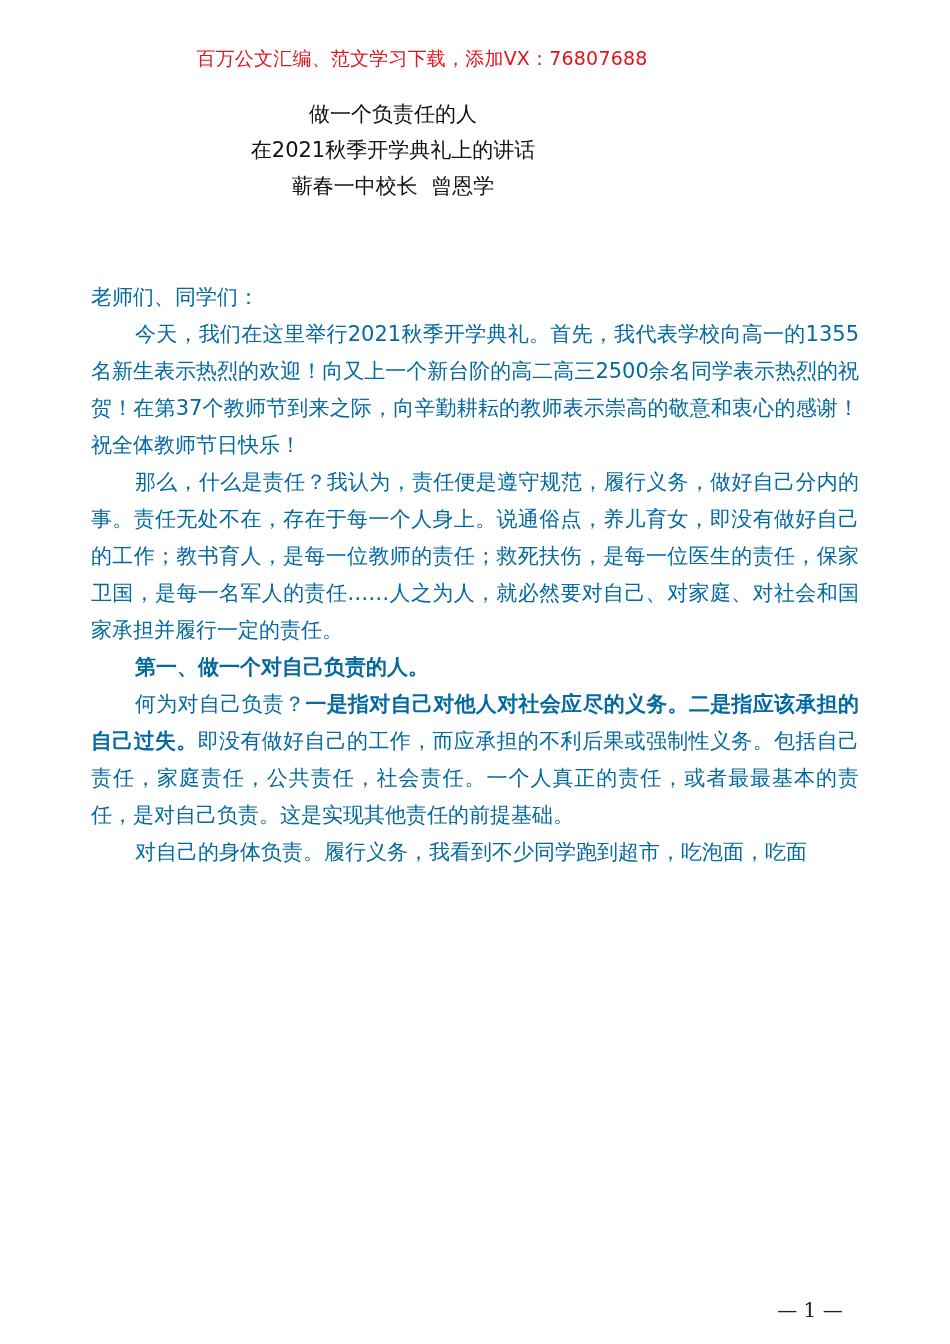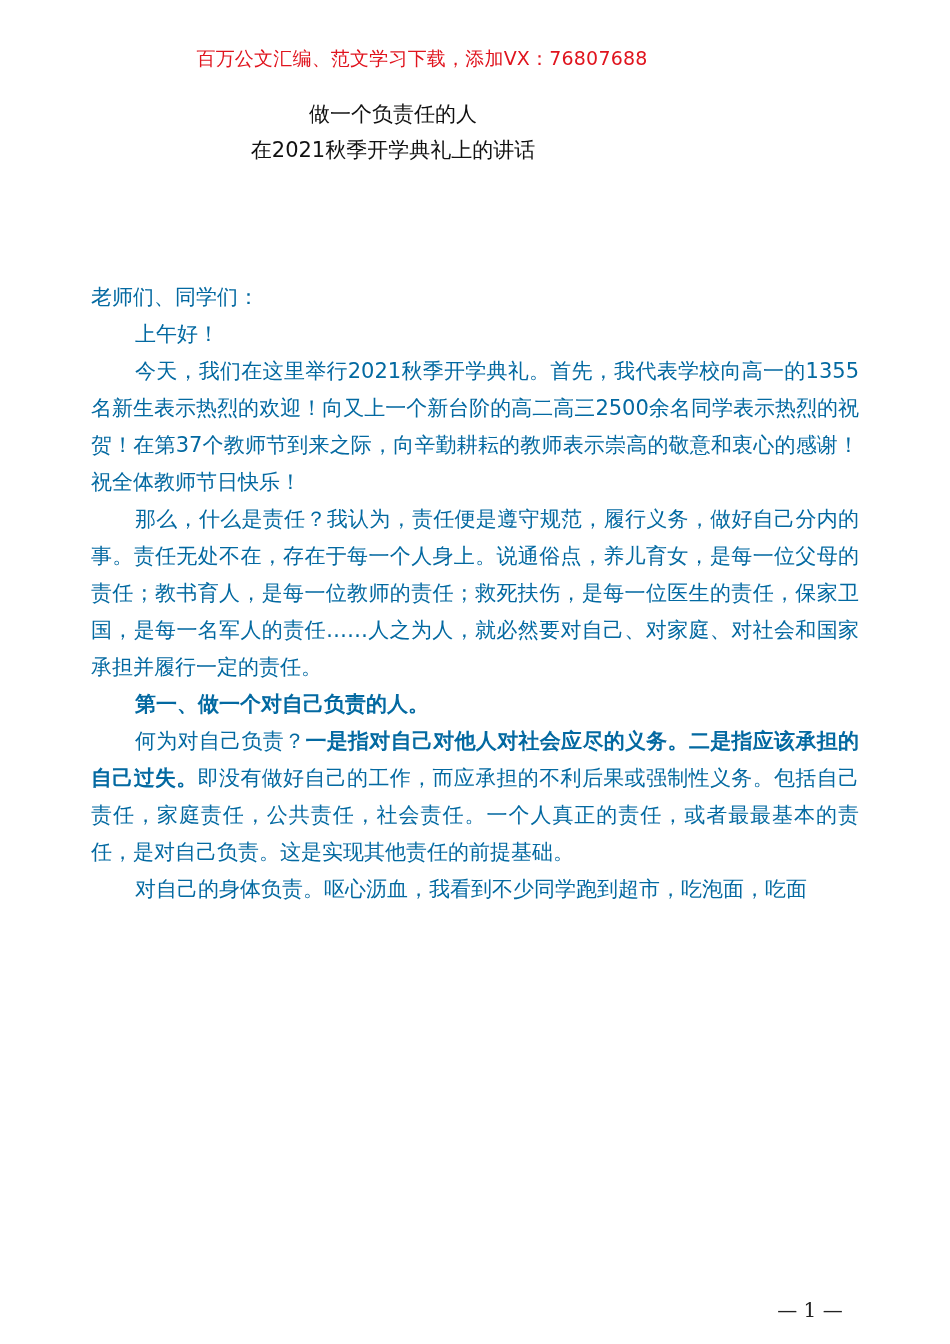--- a/index.html
+++ b/index.html
@@ -27,25 +27,25 @@
   }
 </style>
 </head>
 <body>
 
 <div class="watermark">百万公文汇编、范文学习下载，添加VX：76807688</div>
 
 <div class="titles">
   <div>做一个负责任的人</div>
   <div>在2021秋季开学典礼上的讲话</div>
+  <div style="white-space:pre;">蕲春一中校长  曾恩学</div>
 </div>
 
 <div class="body-text">
   <p>老师们、同学们：</p>
-  <p class="indent">上午好！</p>
   <p class="indent">今天，我们在这里举行2021秋季开学典礼。首先，我代表学校向高一的1355名新生表示热烈的欢迎！向又上一个新台阶的高二高三2500余名同学表示热烈的祝贺！在第37个教师节到来之际，向辛勤耕耘的教师表示崇高的敬意和衷心的感谢！祝全体教师节日快乐！</p>
-  <p class="indent">那么，什么是责任？我认为，责任便是遵守规范，履行义务，做好自己分内的事。责任无处不在，存在于每一个人身上。说通俗点，养儿育女，是每一位父母的责任；教书育人，是每一位教师的责任；救死扶伤，是每一位医生的责任，保家卫国，是每一名军人的责任……人之为人，就必然要对自己、对家庭、对社会和国家承担并履行一定的责任。</p>
+  <p class="indent">那么，什么是责任？我认为，责任便是遵守规范，履行义务，做好自己分内的事。责任无处不在，存在于每一个人身上。说通俗点，养儿育女，即没有做好自己的工作；教书育人，是每一位教师的责任；救死扶伤，是每一位医生的责任，保家卫国，是每一名军人的责任……人之为人，就必然要对自己、对家庭、对社会和国家承担并履行一定的责任。</p>
   <p class="indent"><b>第一、做一个对自己负责的人。</b></p>
   <p class="indent"><span>何为对自己负责？</span><b>一是指对自己对他人对社会应尽的义务。二是指应该承担的自己过失。</b><span>即没有做好自己的工作，而应承担的不利后果或强制性义务。包括自己责任，家庭责任，公共责任，社会责任。一个人真正的责任，或者最最基本的责任，是对自己负责。这是实现其他责任的前提基础。</span></p>
-  <p class="indent">对自己的身体负责。呕心沥血，我看到不少同学跑到超市，吃泡面，吃面</p>
+  <p class="indent">对自己的身体负责。履行义务，我看到不少同学跑到超市，吃泡面，吃面</p>
 </div>
 
 <div class="page-num">— 1 —</div>
 
 </body></html>

